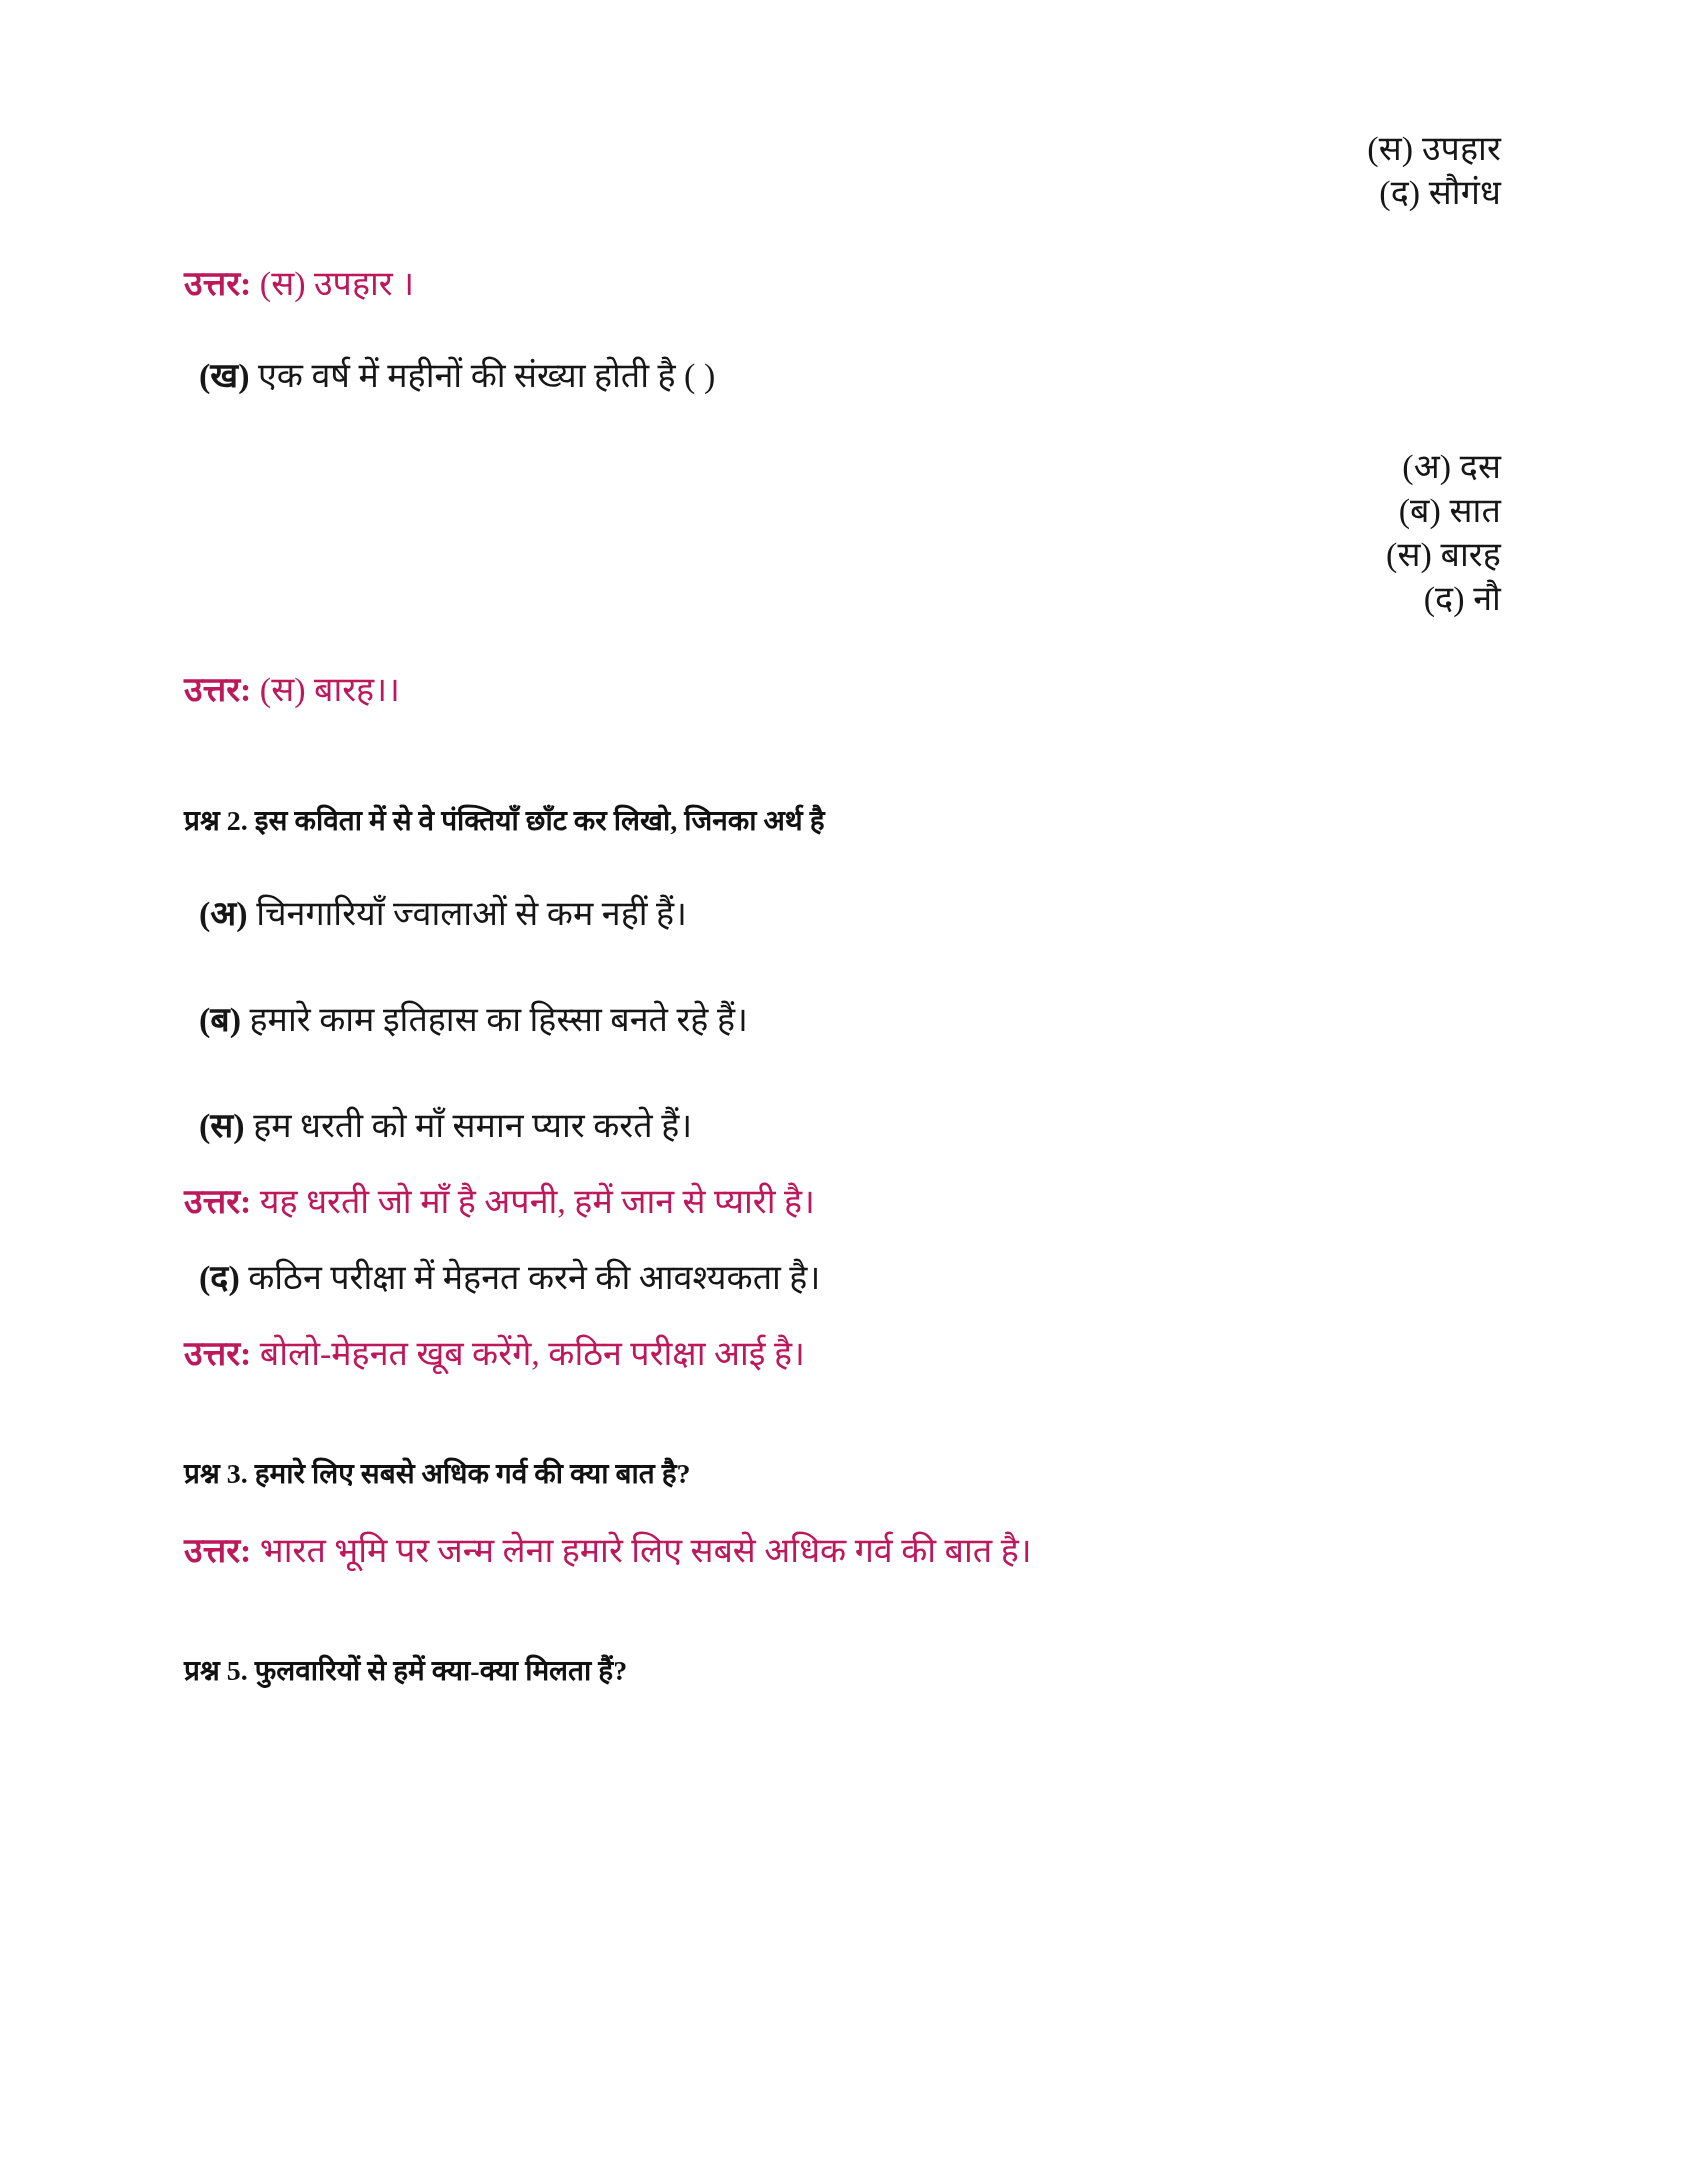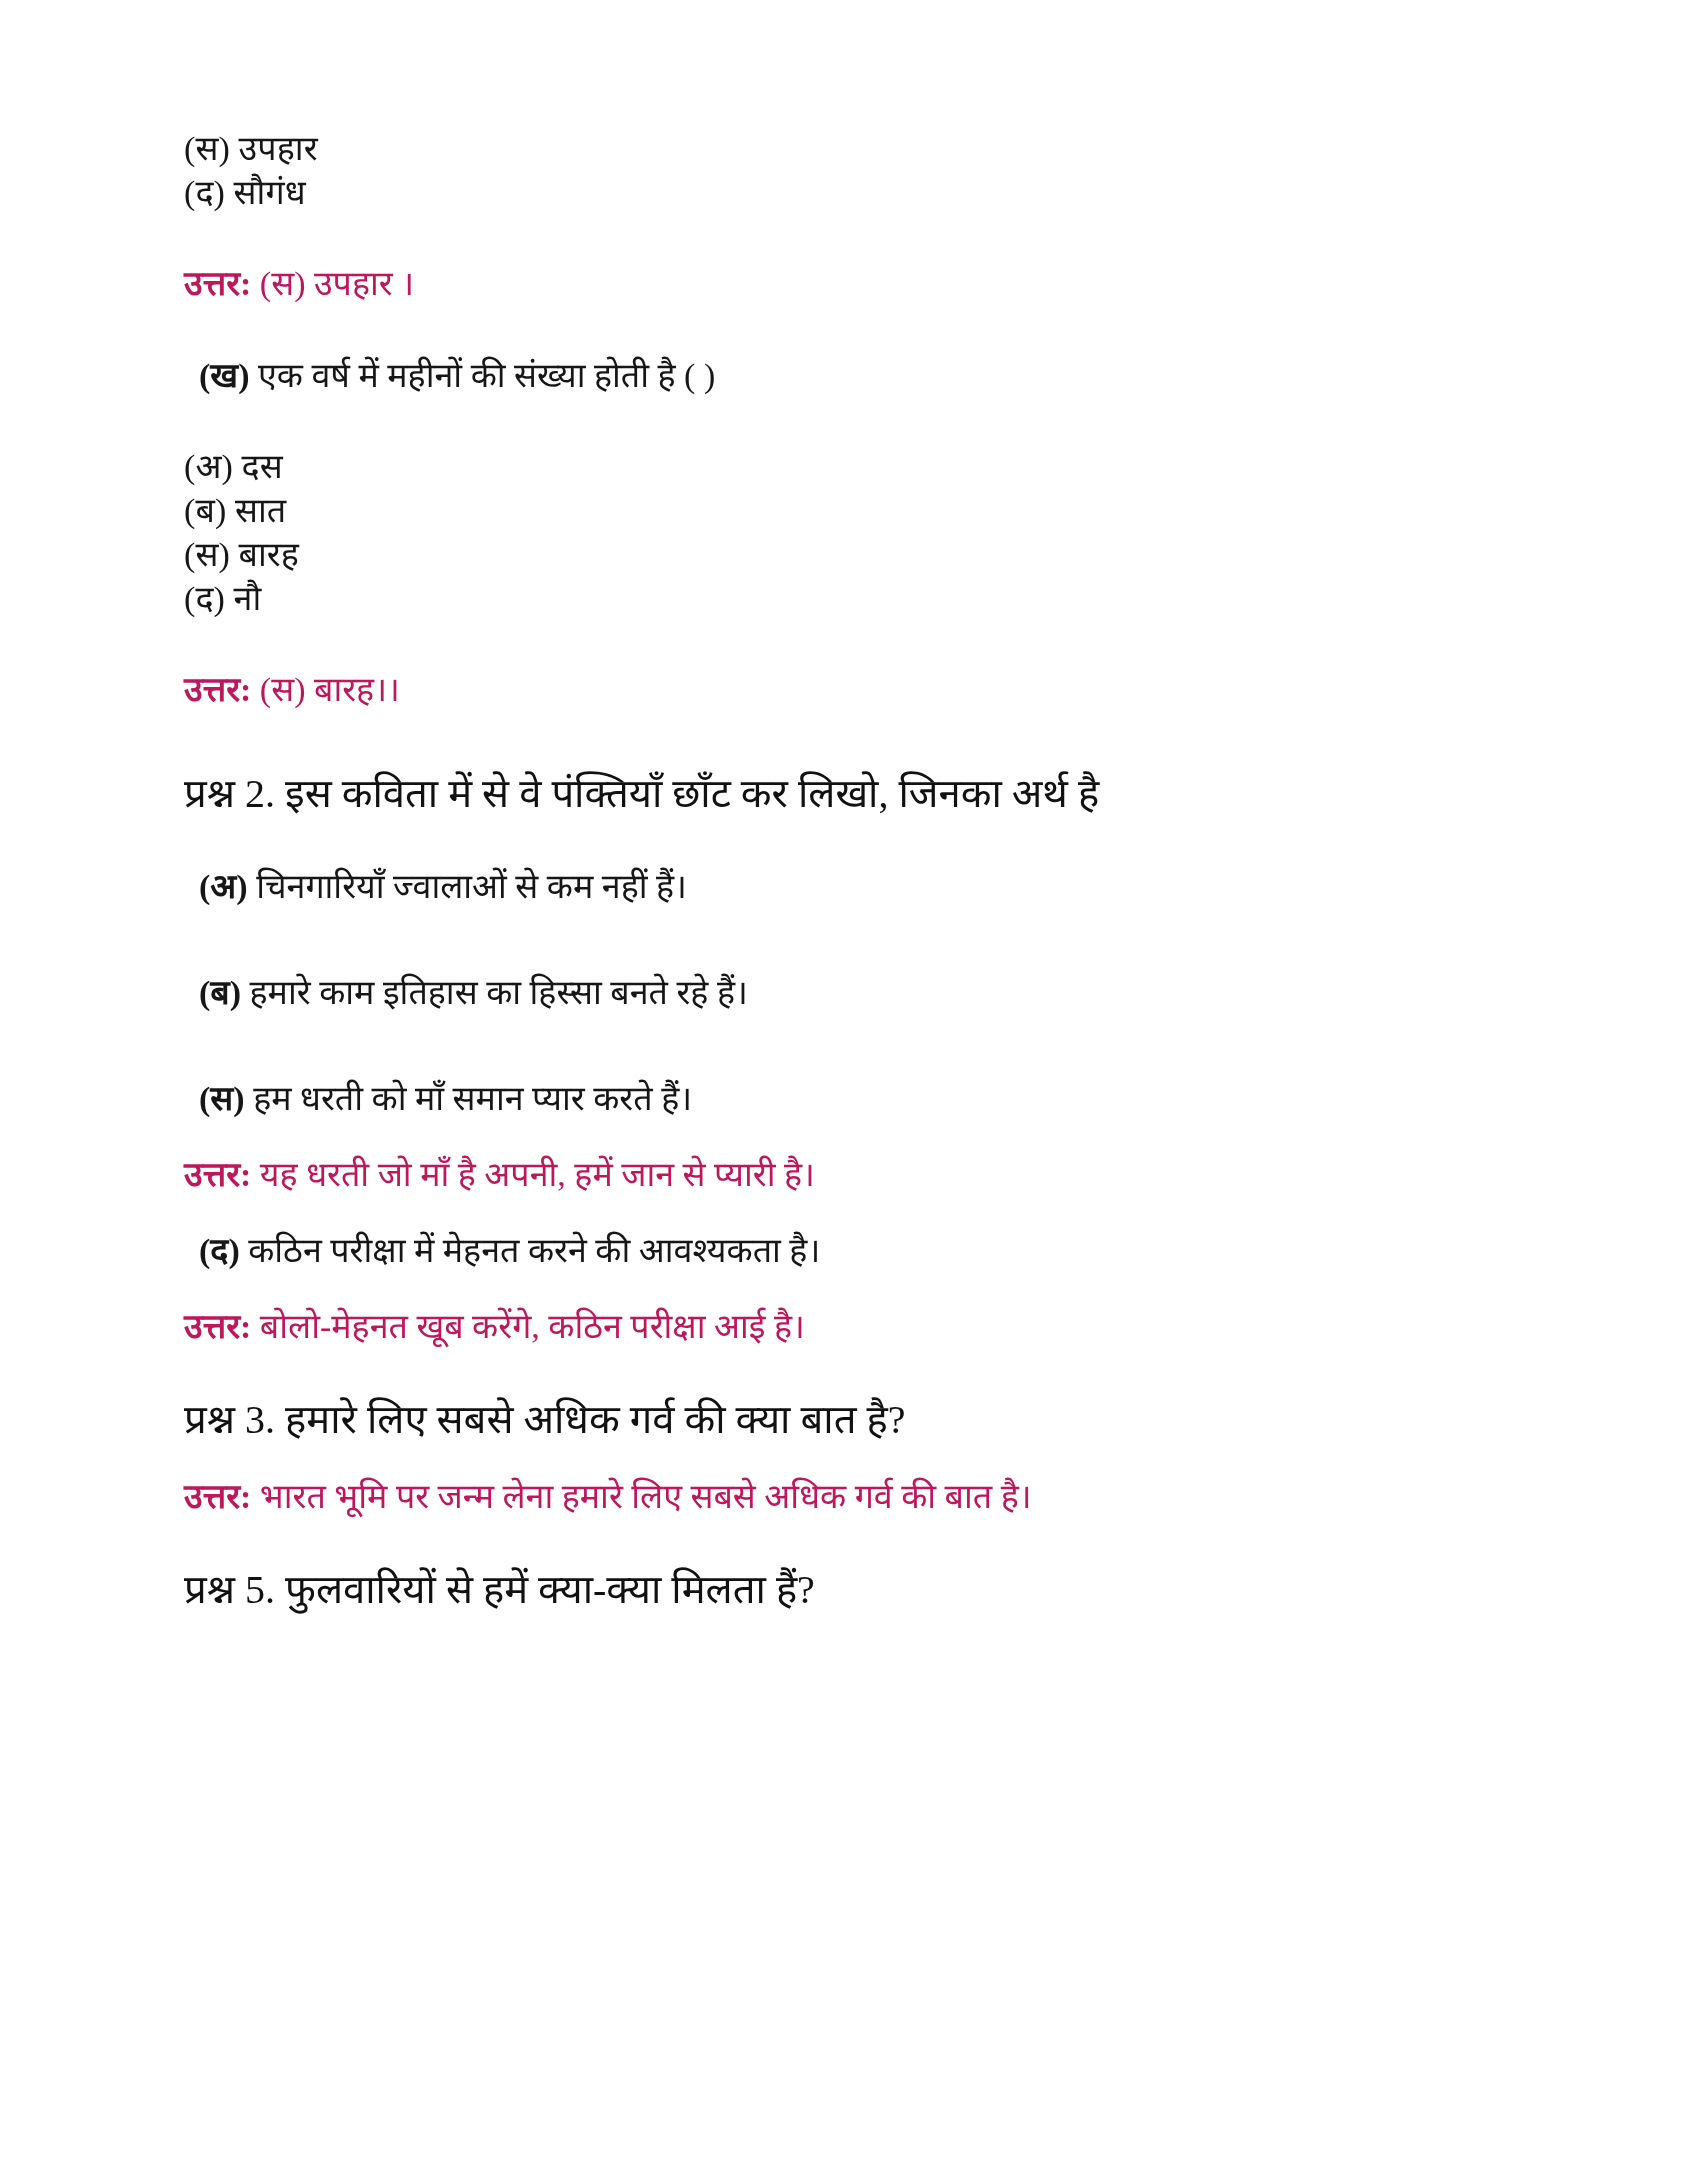--- a/index.html
+++ b/index.html
@@ -33,38 +33,40 @@
     letter-spacing: 0.1px;
     color: #161616;
     white-space: pre-wrap;
   }
   .option-list {
     margin: 0;
     padding: 0;
   }
   .option-list .line {
     line-height: 44px;
+    text-align: right;
   }
   .spacer-sm { height: 30px; }
   .spacer-md { height: 46px; }
   .spacer-lg { height: 57px; }
 
   .answer-line {
     font-size: 34px;
     line-height: 46px;
     color: #be185d;
   }
   .answer-label {
     font-weight: bold;
   }
   .question-heading {
-    font-size: 40px;
+    font-size: 28px;
     line-height: 48px;
-    font-weight: normal;
+    font-weight: bold;
     color: #111111;
+    margin-top: 27px;
   }
   .sub-label {
     font-weight: bold;
   }
   .sub-question {
     font-size: 34px;
     line-height: 46px;
     color: #161616;
     margin-left: 15px;
   }

